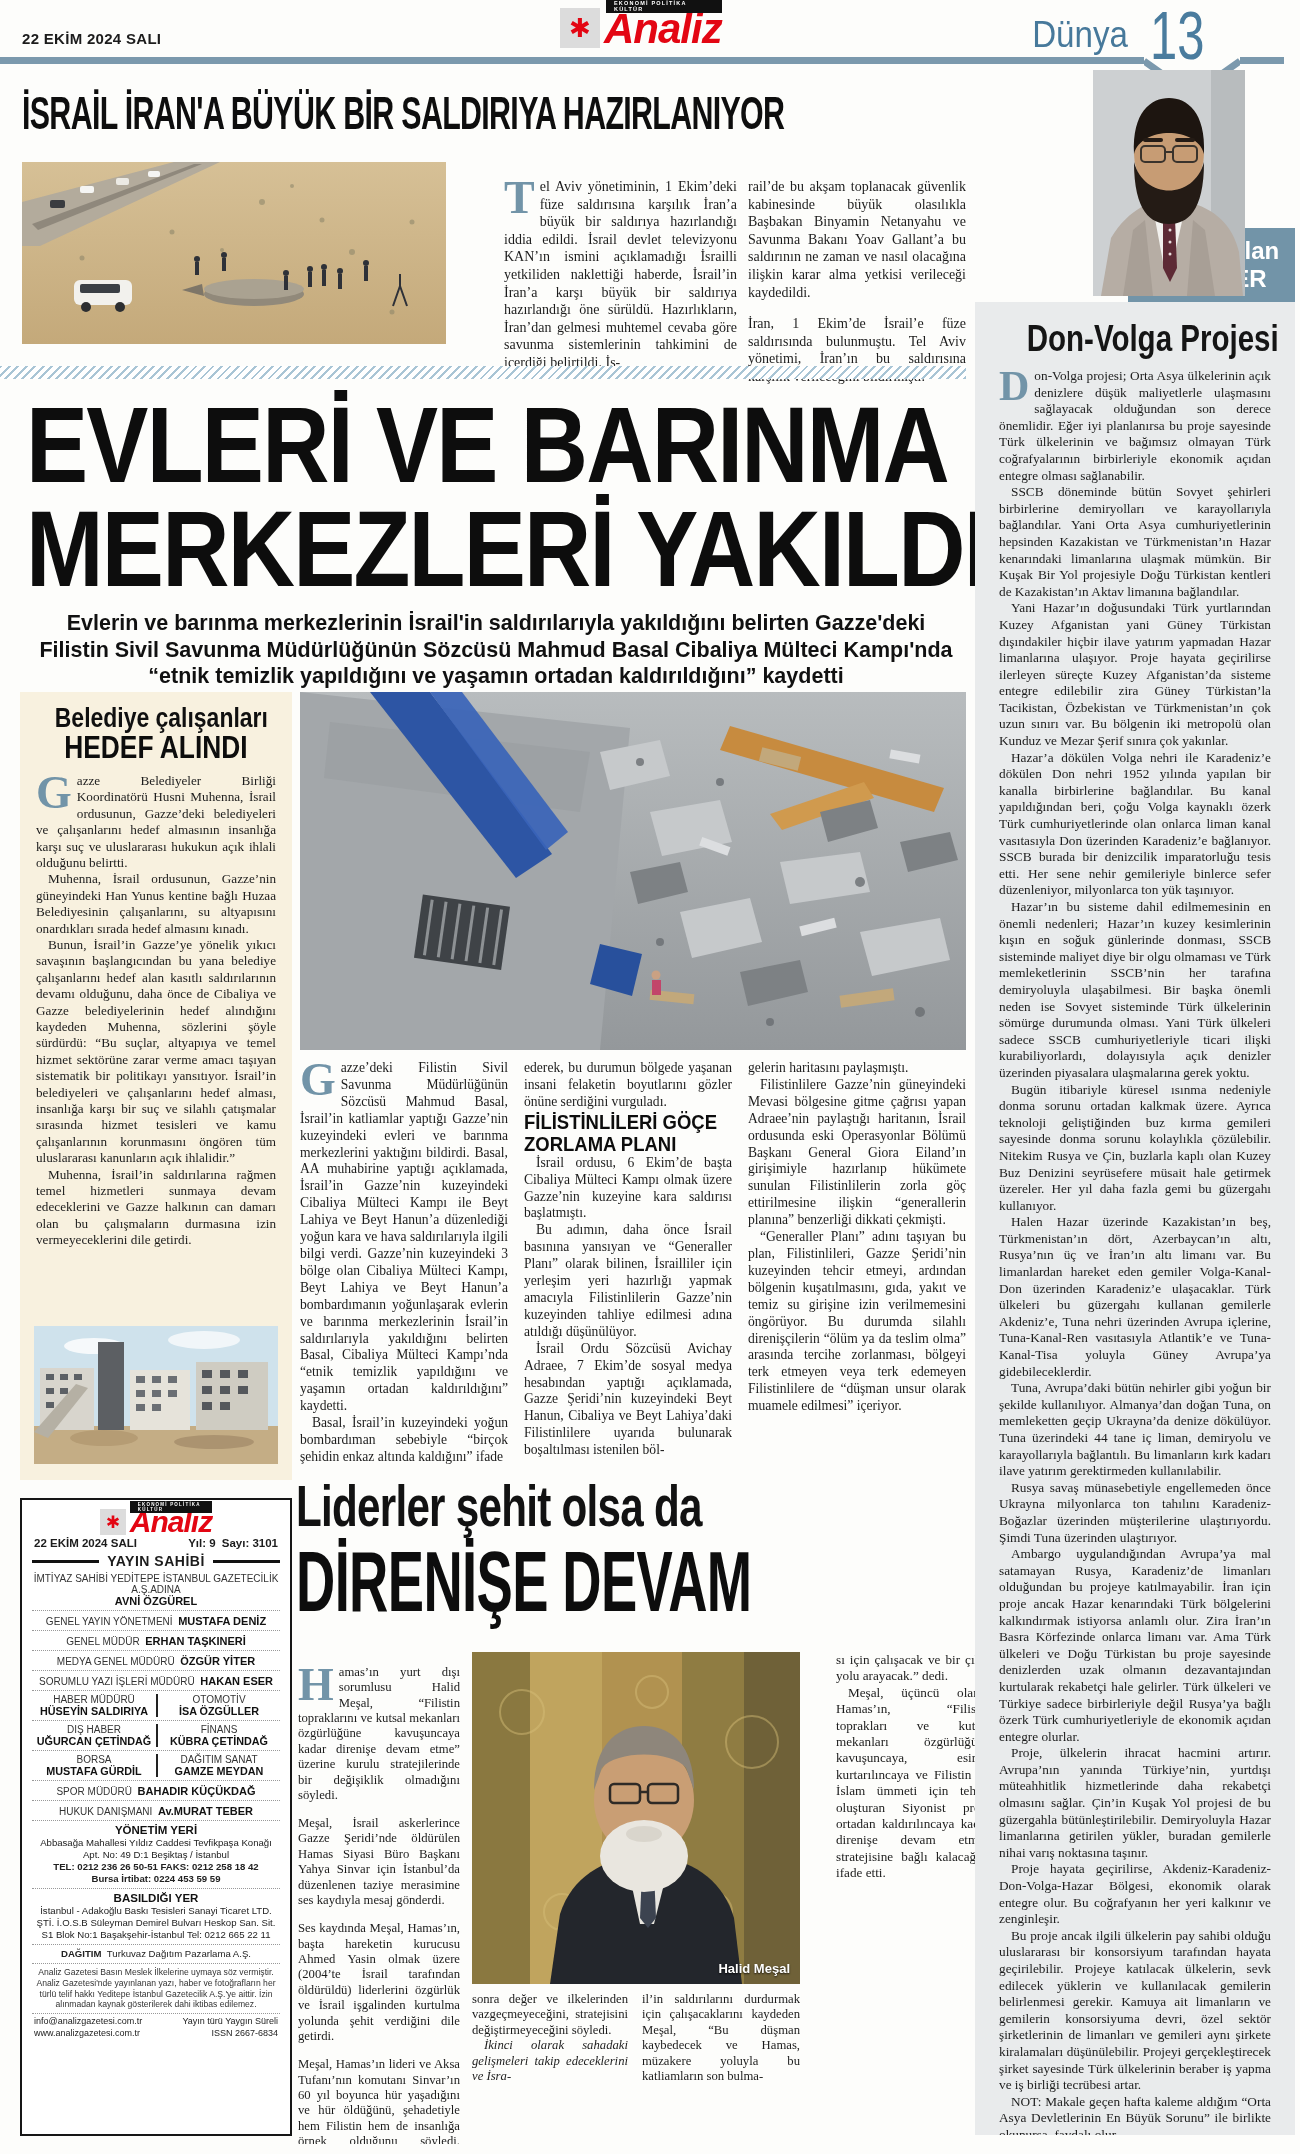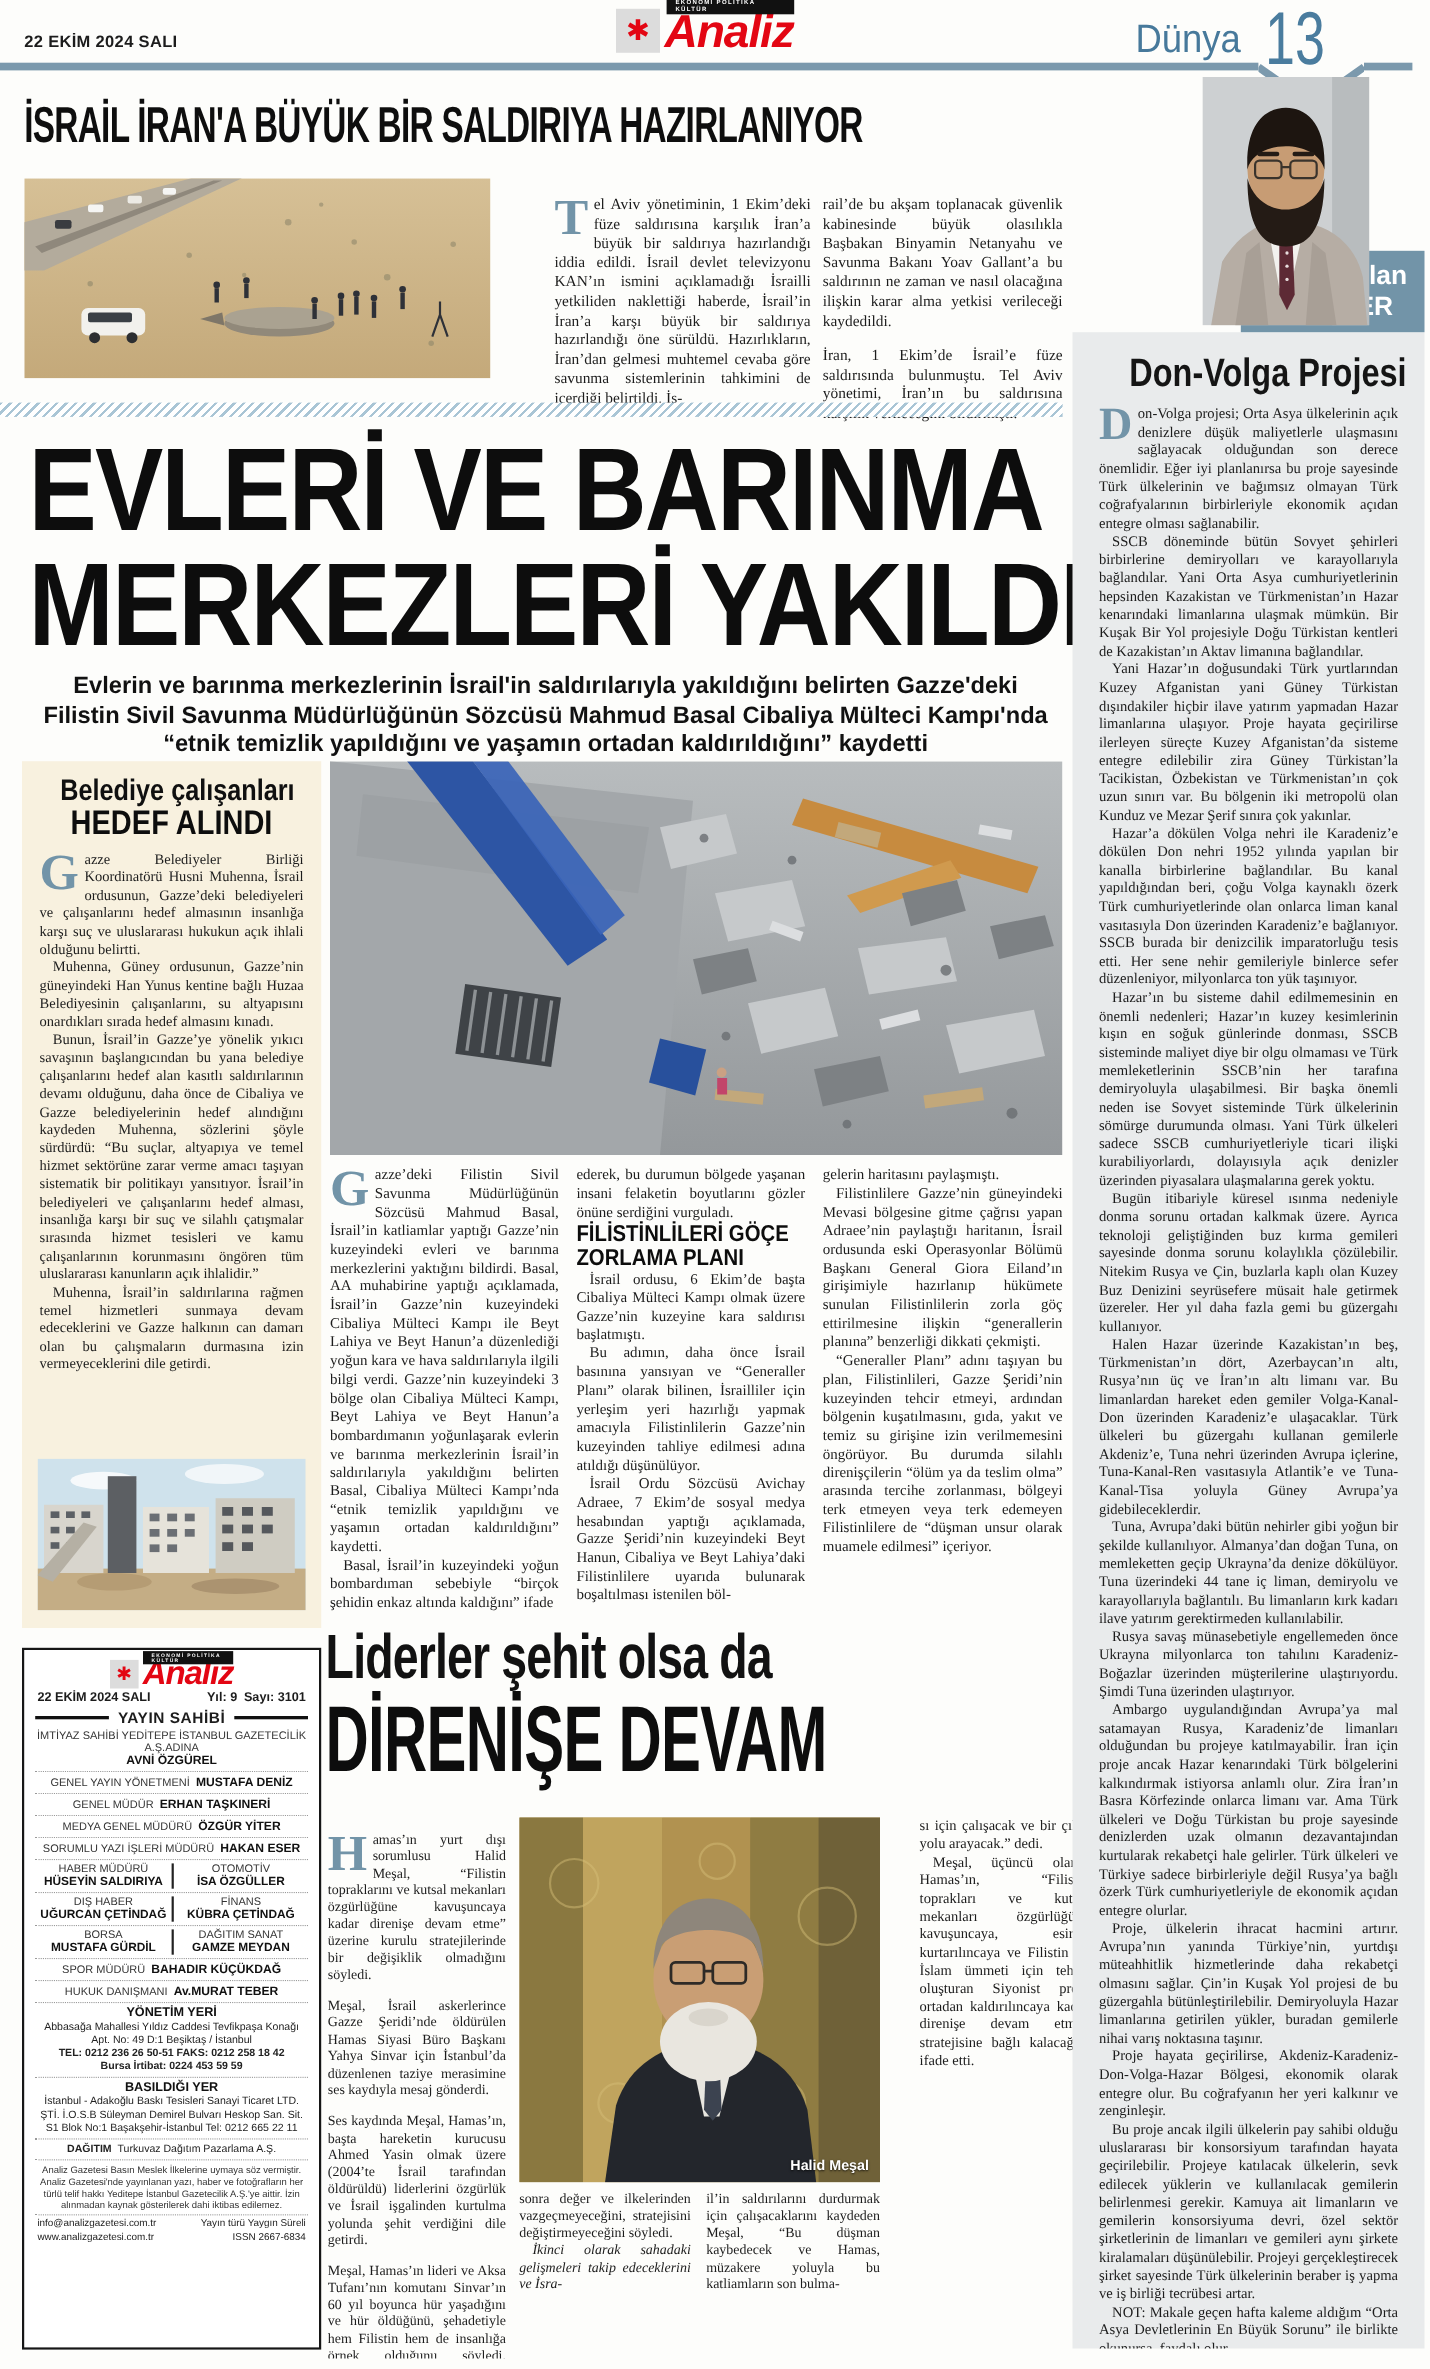--- a/index.html
+++ b/index.html
@@ -185,21 +185,21 @@
   <div class="abs h-main h-main2 sans">
     <span class="cond" style="transform:scaleX(.87);">MERKEZLERİ YAKILDI</span>
   </div>
   <div class="abs deck sans">Evlerin ve barınma merkezlerinin İsrail'in saldırılarıyla yakıldığını belirten Gazze'deki Filistin Sivil Savunma Müdürlüğünün Sözcüsü Mahmud Basal Cibaliya Mülteci Kampı'nda “etnik temizlik yapıldığını ve yaşamın ortadan kaldırıldığını” kaydetti</div>
 
   <div class="abs cream">
     <div class="kicker sans"><span class="condc" style="transform:scaleX(.85);">Belediye çalışanları</span></div>
     <div class="kicker2 sans"><span class="condc" style="transform:scaleX(.85);">HEDEF ALINDI</span></div>
     <div class="bt jt">
       <p class="first"><span class="dc">G</span><span>azze Belediyeler Birliği Koordinatörü Husni Muhenna, İsrail ordusunun, Gazze’deki belediyeleri ve çalışanlarını hedef almasının insanlığa karşı suç ve uluslararası hukukun açık ihlali olduğunu belirtti.</span></p>
-      <p>Muhenna, Güney ordusunun, Gazze’nin güneyindeki Han Yunus kentine bağlı Huzaa Belediyesinin çalışanlarını, su altyapısını onardıkları sırada hedef almasını kınadı.</p>
+      <p>Muhenna, İsrail ordusunun, Gazze’nin güneyindeki Han Yunus kentine bağlı Huzaa Belediyesinin çalışanlarını, su altyapısını onardıkları sırada hedef almasını kınadı.</p>
       <p>Bunun, İsrail’in Gazze’ye yönelik yıkıcı savaşının başlangıcından bu yana belediye çalışanlarını hedef alan kasıtlı saldırılarının devamı olduğunu, daha önce de Cibaliya ve Gazze belediyelerinin hedef alındığını kaydeden Muhenna, sözlerini şöyle sürdürdü: “Bu suçlar, altyapıya ve temel hizmet sektörüne zarar verme amacı taşıyan sistematik bir politikayı yansıtıyor. İsrail’in belediyeleri ve çalışanlarını hedef alması, insanlığa karşı bir suç ve silahlı çatışmalar sırasında hizmet tesisleri ve kamu çalışanlarının korunmasını öngören tüm uluslararası kanunların açık ihlalidir.”</p>
       <p>Muhenna, İsrail’in saldırılarına rağmen temel hizmetleri sunmaya devam edeceklerini ve Gazze halkının can damarı olan bu çalışmaların durmasına izin vermeyeceklerini dile getirdi.</p>
     </div>
     <div class="photo-frame" style="position:absolute;left:14px;top:634px;width:244px;height:138px;">
       <svg viewBox="0 0 244 138" preserveAspectRatio="none">
         <rect width="244" height="138" fill="#cfe2ec"></rect>
         <ellipse cx="60" cy="20" rx="30" ry="8" fill="#ffffff" opacity=".8"></ellipse>
         <ellipse cx="170" cy="14" rx="36" ry="9" fill="#ffffff" opacity=".7"></ellipse>
         <rect y="100" width="244" height="38" fill="#c4ad85"></rect>
         <rect x="6" y="42" width="54" height="62" fill="#d8d5cd"></rect>

